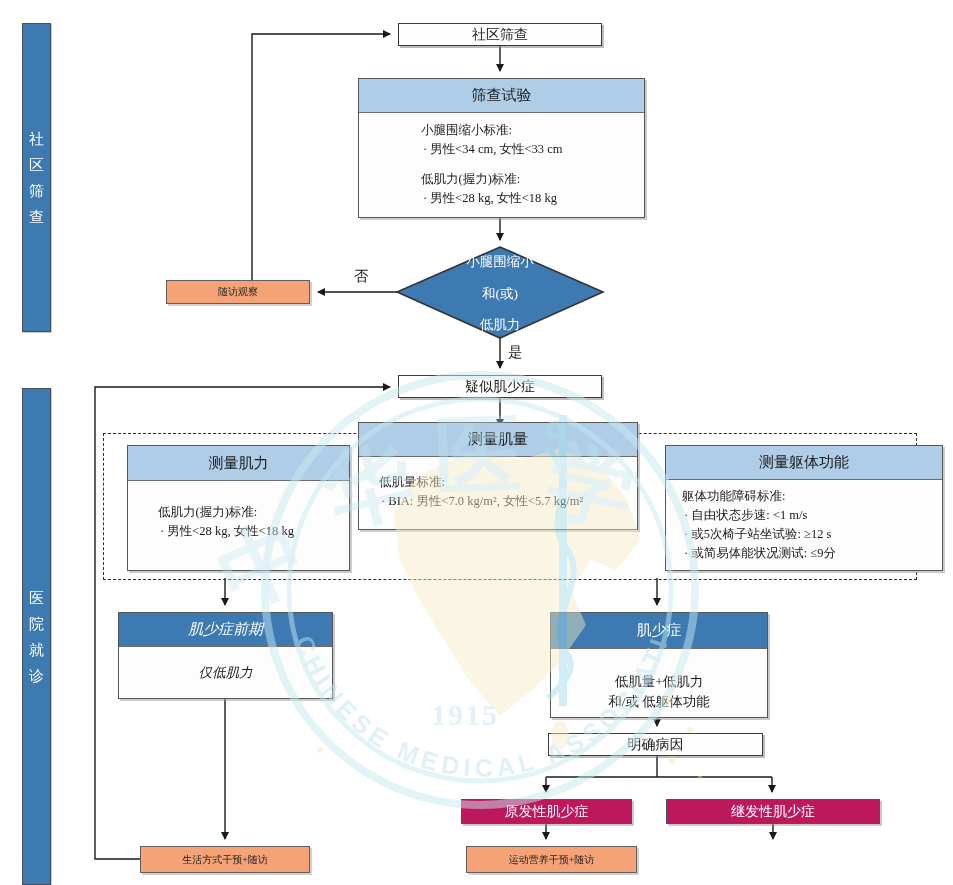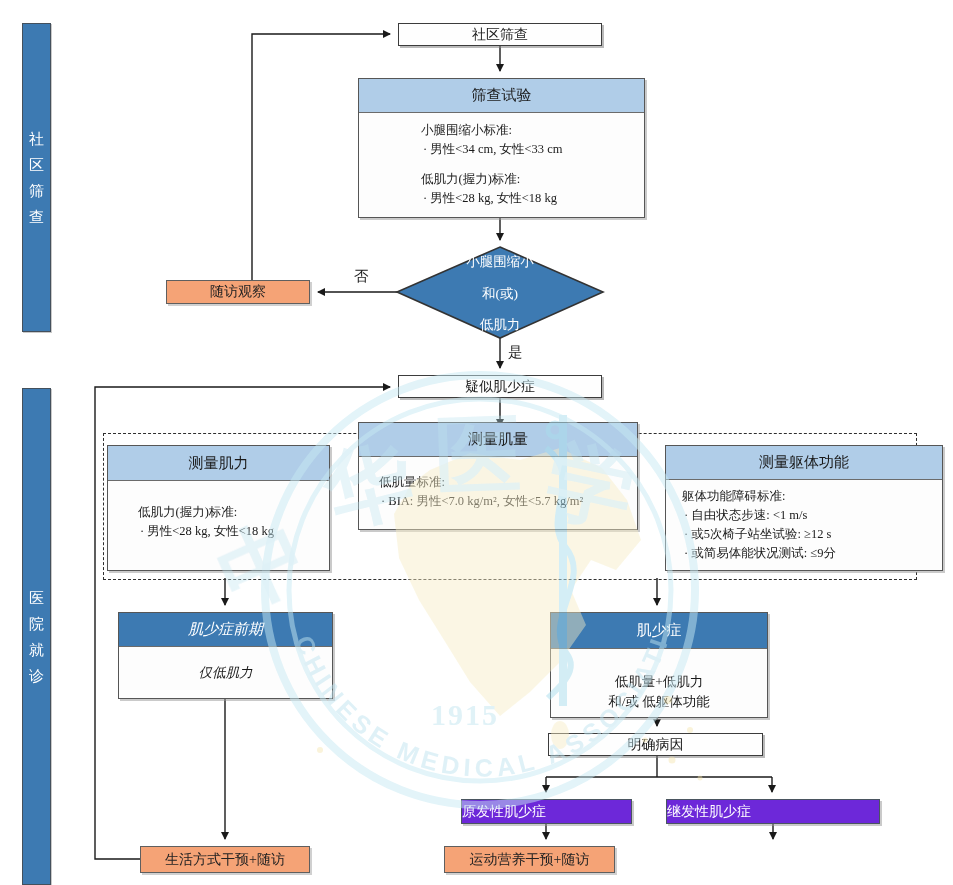--- a/index.html
+++ b/index.html
@@ -34,27 +34,27 @@
     display:flex;align-items:center;justify-content:center;
     font-size:15px;border-bottom:1px solid #6b6b6b;
   }
   .hdr-light{background:#b0cde8;color:#1a1a1a;}
   .hdr-dark{background:#3d7ab2;color:#ffffff;}
   .panel .bd{padding-top:8px;font-size:12.5px;line-height:19px;}
   .bd .grp{margin-top:11px;}
   .bd .bullet{padding-left:2px;}
   .center-bd{display:flex;flex-direction:column;align-items:center;justify-content:center;text-align:center;font-size:13.5px;line-height:20px;}
   .solid-blue{
-    background:#6d28d9;border:1px solid #4a5560;color:#ffffff;
-    display:flex;align-items:center;justify-content:flex-start;font-size:14px;
+    background:#be185d;border:1px solid #4a5560;color:#ffffff;
+    display:flex;align-items:center;justify-content:center;font-size:14px;
     box-shadow:2px 2px 0 rgba(150,150,150,.5);
   }
   .orange{
     background:#f5a376;border:1px solid #5f5f5f;color:#222222;
-    display:flex;align-items:center;justify-content:center;font-size:14px;
+    display:flex;align-items:center;justify-content:center;font-size:10px;
     box-shadow:2px 2px 0 rgba(150,150,150,.45);
   }
   .dashed{
     position:absolute;border:1.6px dashed #2e2e2e;background:transparent;
   }
   .dec-label{position:absolute;font-size:14.5px;}
   .diamond-text{
     position:absolute;left:397px;top:252px;width:206px;height:82px;
     display:flex;flex-direction:column;align-items:center;justify-content:space-between;
     color:#ffffff;font-size:13.5px;line-height:19px;text-align:center;
@@ -125,21 +125,21 @@
   <div class="box orange" style="left:166px;top:280px;width:144px;height:24px;">
     <span>随访观察</span>
   </div>
 
   <div class="box white-box" style="left:398px;top:375px;width:204px;height:23px;">
     <span>疑似肌少症</span>
   </div>
 
   <div class="dashed" style="left:103px;top:433px;width:812px;height:145px;"></div>
 
-  <div class="box panel" style="left:107px;top:445px;width:223px;height:126px;">
+  <div class="box panel" style="left:127px;top:445px;width:223px;height:126px;">
     <div class="hdr hdr-light" style="height:34px;">测量肌力</div>
     <div class="bd" style="padding-left:30px;padding-top:22px;">
       <div>低肌力(握力)标准:</div>
       <div class="bullet">· 男性&lt;28 kg, 女性&lt;18 kg</div>
     </div>
   </div>
 
   <div class="box panel" style="left:358px;top:422px;width:280px;height:108px;">
     <div class="hdr hdr-light" style="height:33px;">测量肌量</div>
     <div class="bd" style="padding-left:20px;padding-top:16px;">
@@ -178,21 +178,21 @@
   <div class="box solid-blue" style="left:461px;top:799px;width:171px;height:25px;">
     <span>原发性肌少症</span>
   </div>
   <div class="box solid-blue" style="left:666px;top:799px;width:214px;height:25px;">
     <span>继发性肌少症</span>
   </div>
 
   <div class="box orange" style="left:140px;top:846px;width:170px;height:27px;">
     <span>生活方式干预+随访</span>
   </div>
-  <div class="box orange" style="left:444px;top:846px;width:171px;height:27px;">
+  <div class="box orange" style="left:466px;top:846px;width:171px;height:27px;">
     <span>运动营养干预+随访</span>
   </div>
 
   <svg class="layer wm" viewBox="0 0 953 885">
     <g>
       <circle cx="480" cy="590" r="215" fill="none" stroke="#c6e9f3" stroke-width="8"></circle>
       <circle cx="480" cy="590" r="191" fill="none" stroke="#c6e9f3" stroke-width="5"></circle>
       <path fill="#f6ecc4" opacity="0.9" d="M430,470 L470,453 L520,460 L560,448 L602,468 L627,500 L641,540 L616,570 L591,560 L571,590 L586,625 L560,662 L530,692 L500,716 L470,682 L444,640 L419,600 L399,558 L394,514 L411,484 Z"></path>
       <ellipse cx="560" cy="735" rx="9" ry="14" fill="#f6ecc4" opacity="0.9"></ellipse>
       <g fill="#f3e3a8" opacity="0.85">

